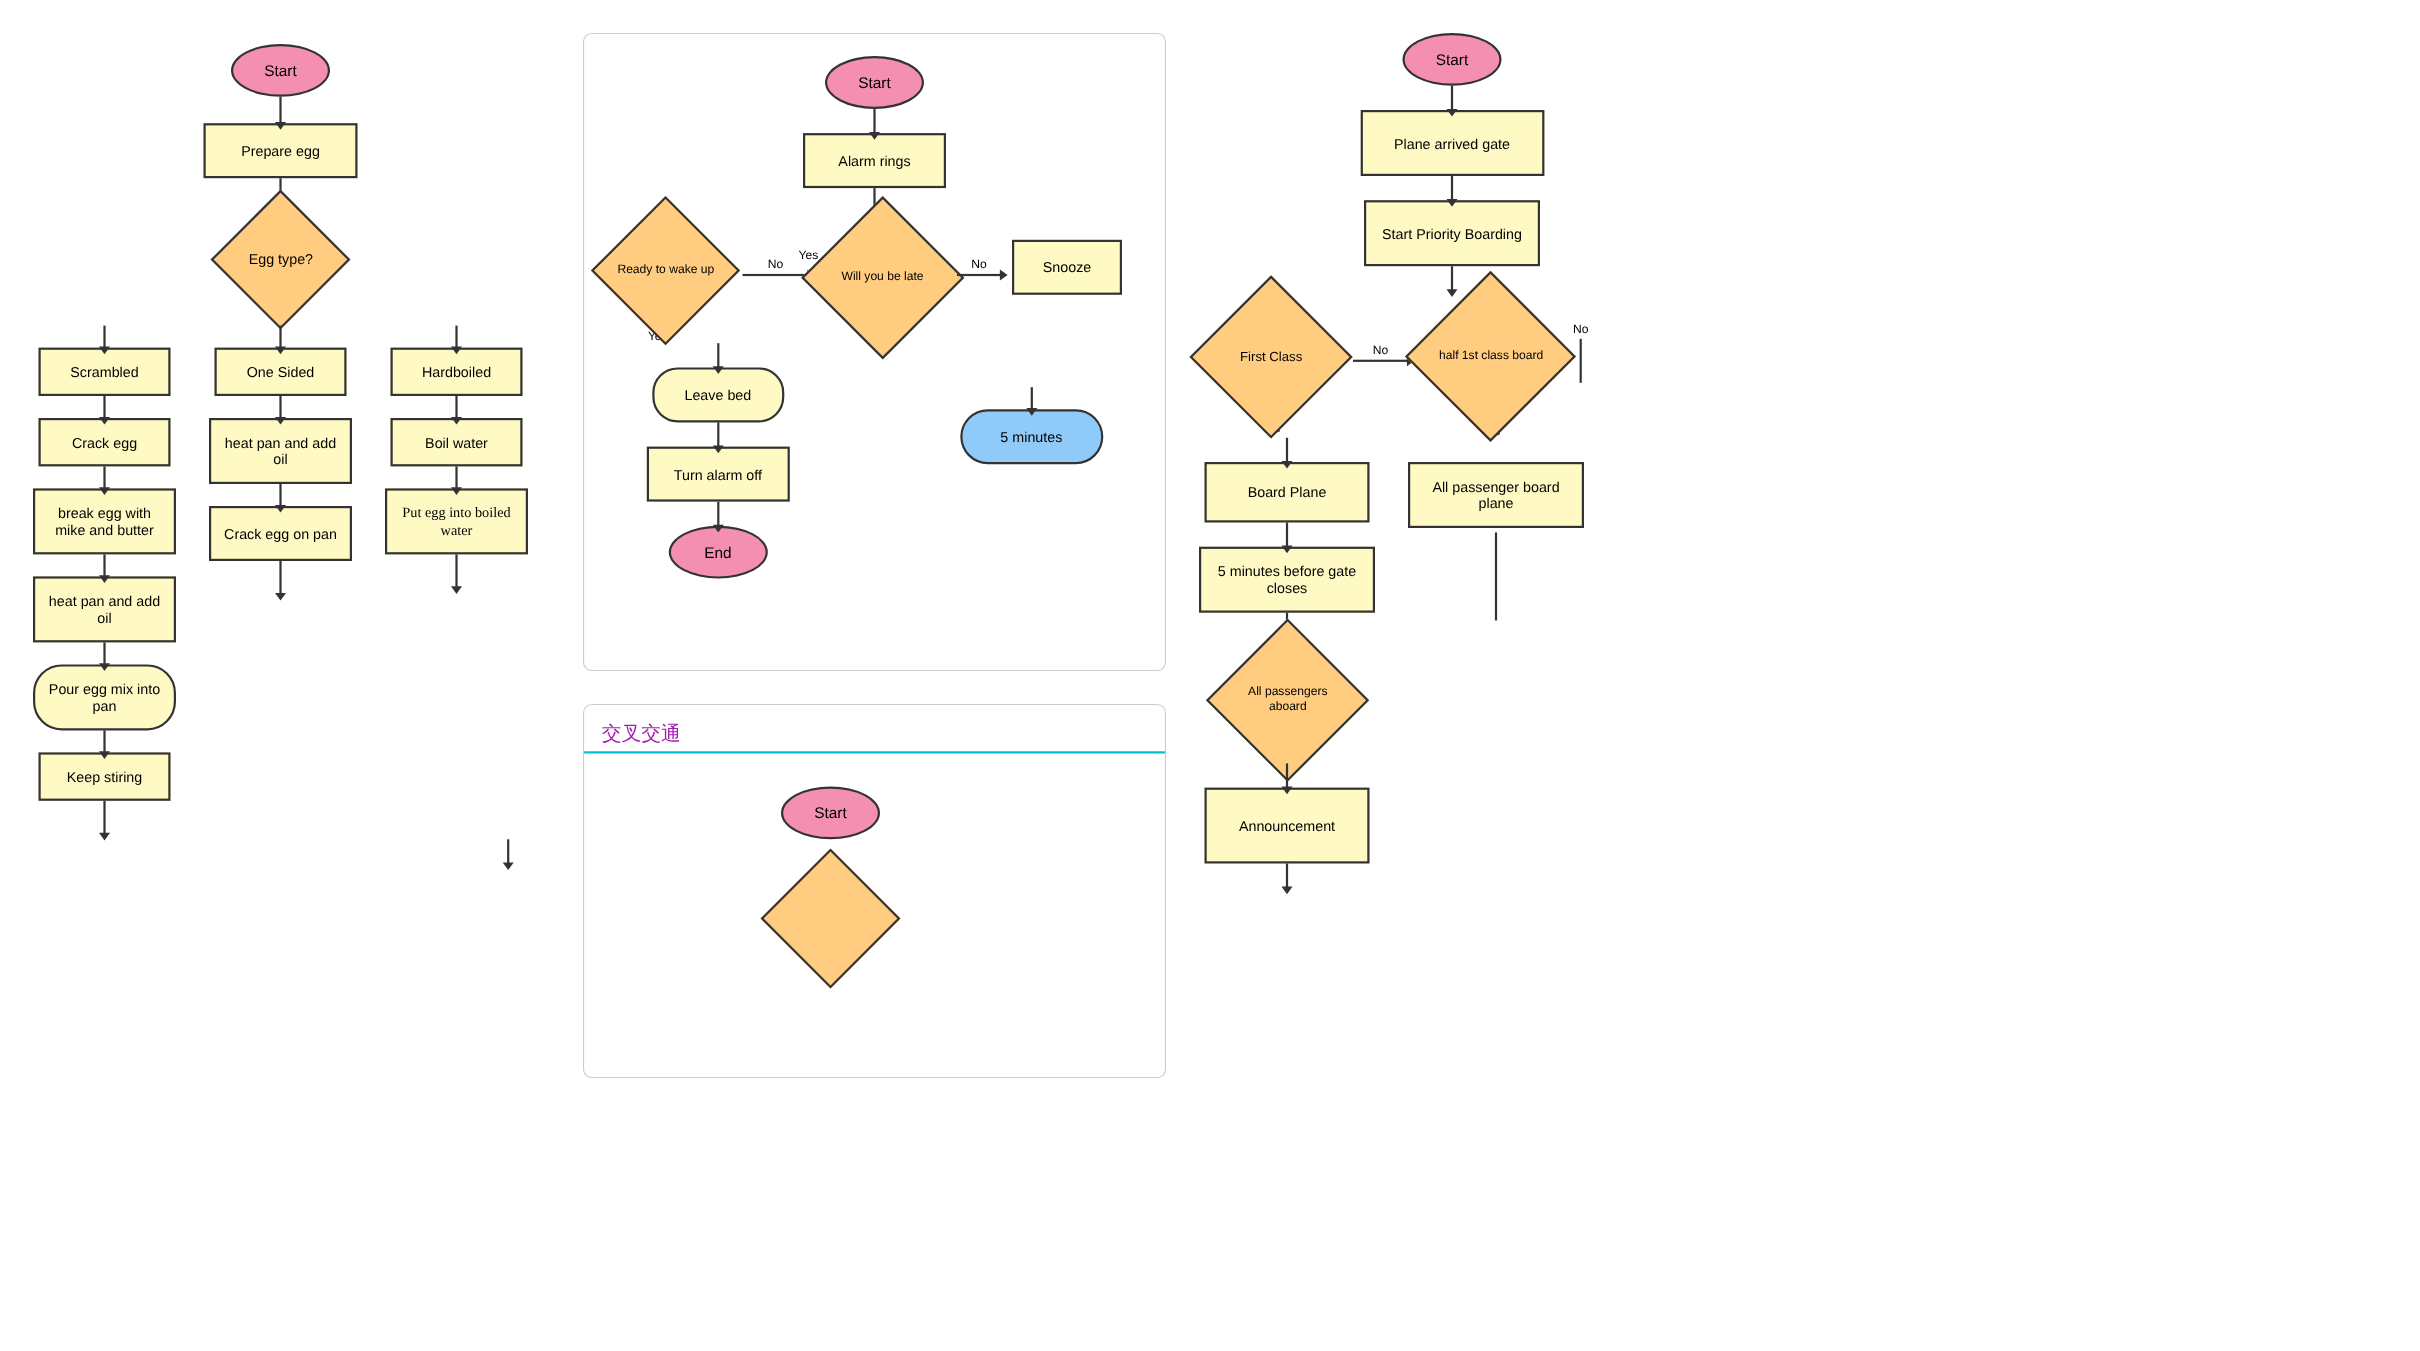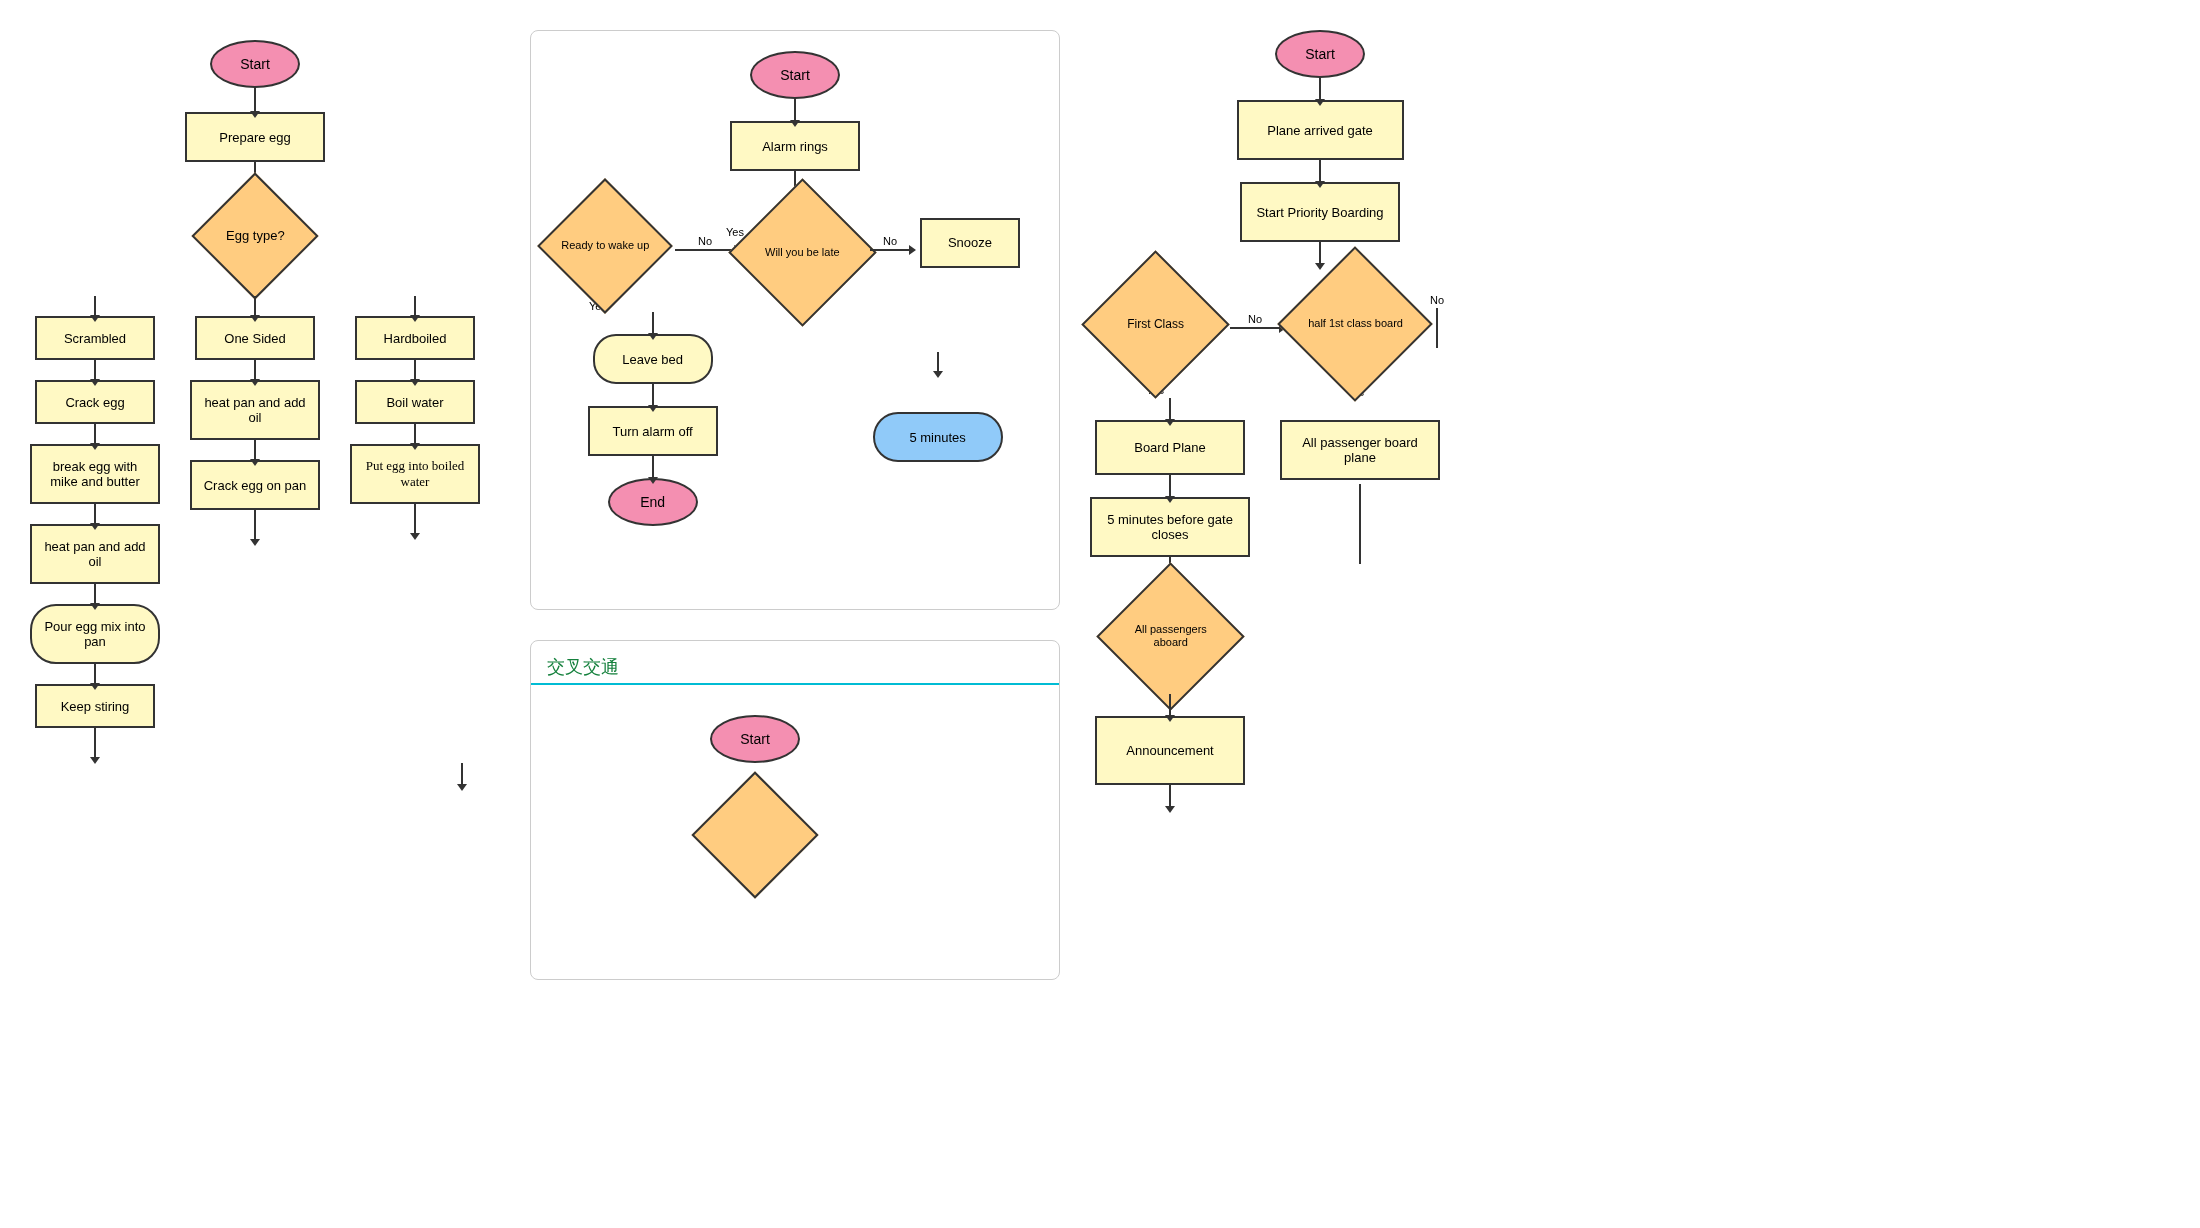--- a/index.html
+++ b/index.html
@@ -18,21 +18,21 @@
     }
     
     .panel {
       position: relative;
       border: 1px solid #ccc;
       border-radius: 8px;
       margin: 20px 10px;
       background: #fff;
     }
     .panel-title {
-      color: #15803d;
+      color: #a21caf;
       font-size: 18px;
       font-weight: 500;
       padding: 14px 16px 4px;
       border-bottom: 2px solid #00bcd4;
       margin-bottom: 10px;
     }
 
     
     .fc-oval {
       background: #f48fb1;
@@ -282,21 +282,21 @@
               <span>Turn alarm off</span>
             </div>
             <div class="arrow-down" style="height:22px;"></div>
             <div class="fc-oval" style="width:90px; height:48px;">
               <span>End</span>
             </div>
           </div>
 
           <div class="col" style="width:220px; margin-left:80px; margin-top:40px;">
             <div class="arrow-down" style="height:20px;"></div>
-            <div class="fc-stadium" style="width:130px; height:50px;margin-top:40px;">
+            <div class="fc-stadium" style="width:130px; height:50px;">
               <span>5 minutes</span>
             </div>
           </div>
         </div>
 
         <div style="font-size:11px; align-self:flex-start; margin-left:185px; margin-top:-300px;">
           Yes
         </div>
 
       </div>

